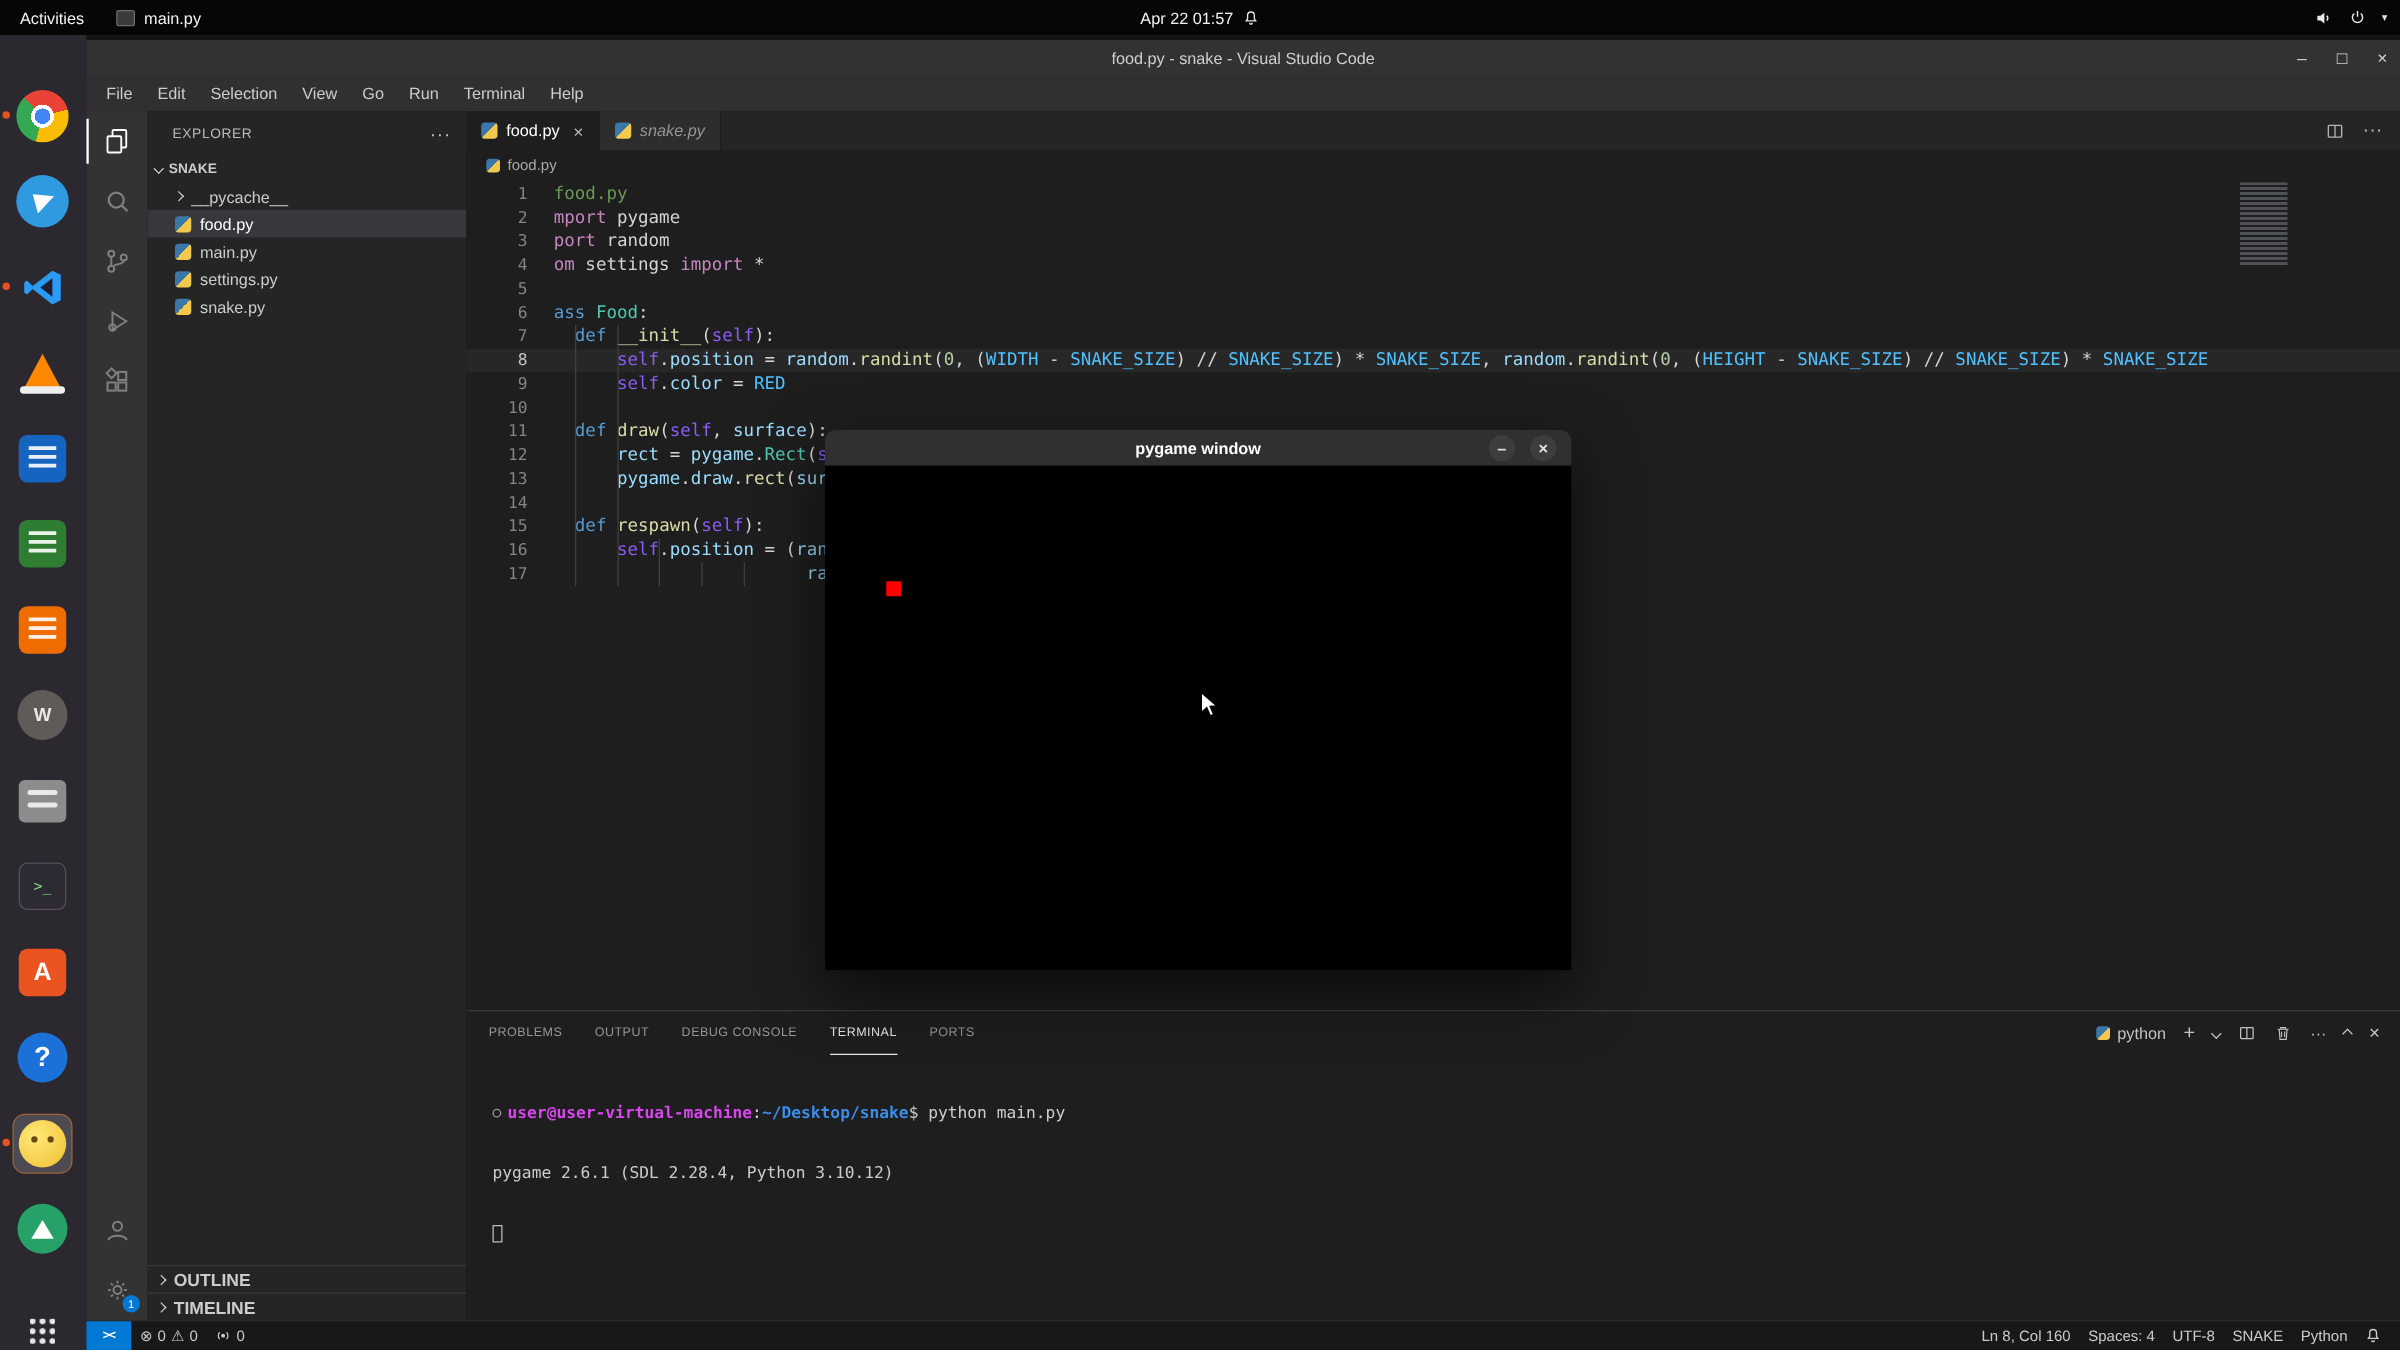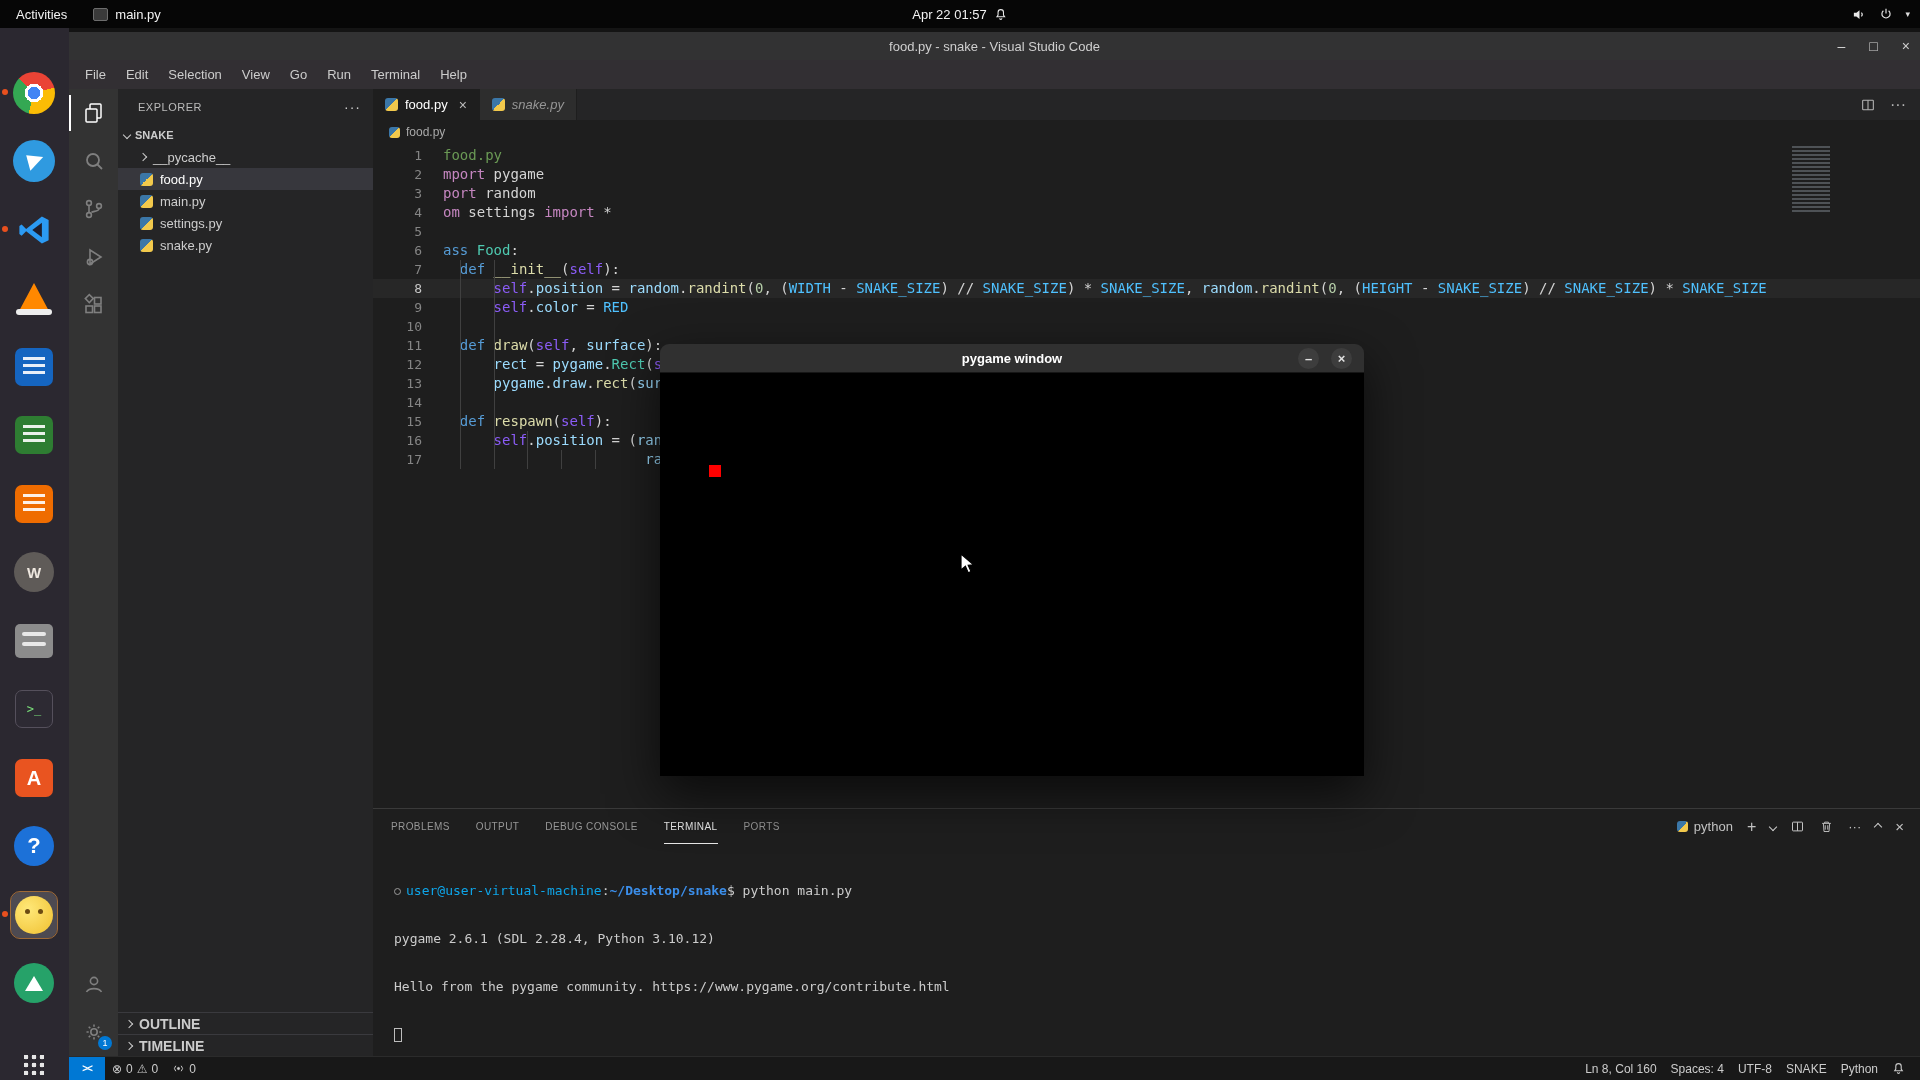--- a/index.html
+++ b/index.html
@@ -85,41 +85,41 @@
   .code-line .ln{width:49px;text-align:right;color:#858585;font-size:13px;flex:0 0 auto}
   .code-line .ct{padding-left:21px}
   .code-line.cur{background:rgba(255,255,255,.045)}
   .code-line.cur .ln{color:#c6c6c6}
   .guide{position:absolute;width:1px;background:#404040}
   #minimap{position:absolute;right:90px;top:2px;width:38px;height:66px;background:repeating-linear-gradient(to bottom,rgba(150,160,170,.5) 0 2px,transparent 2px 4px);opacity:.8}
 
   .tok-p{color:#d4d4d4}.tok-com{color:#6a9955}.tok-kw{color:#569cd6}.tok-kw2{color:#c586c0}
   .tok-cls{color:#4ec9b0}.tok-fn{color:#dcdcaa}.tok-slf{color:#8b5cf6}.tok-var{color:#9cdcfe}
   .tok-const{color:#4fc1ff}.tok-num{color:#b5cea8}
-  .tok-tg{color:#0ea5e9;font-weight:normal}.tok-tb{color:#3b8eea;font-weight:bold}.tok-tw{color:#cccccc}
+  .tok-tg{color:#d946ef;font-weight:bold}.tok-tb{color:#3b8eea;font-weight:bold}.tok-tw{color:#cccccc}
 
   
   #panel{position:absolute;left:304px;top:776px;width:1547px;height:248px;background:#1e1e1e;border-top:1px solid #3a3a3a}
   #panel-tabs{position:absolute;left:0;top:0;height:35px;display:flex;align-items:center;gap:26px;padding-left:18px;font-size:10px;letter-spacing:.4px;color:#969696}
   #panel-tabs .ptab{height:35px;display:flex;align-items:center}
   #panel-tabs .ptab.active{color:#e7e7e7;border-bottom:1px solid #e7e7e7}
   #panel-actions{position:absolute;right:16px;top:0;height:35px;display:flex;align-items:center;gap:14px;color:#c2c2c2;font-size:13px}
   .pchip{display:flex;align-items:center;gap:6px}
   #term{position:absolute;left:21px;top:42px;font-family:"DejaVu Sans Mono",monospace;font-size:13px;line-height:16px;white-space:pre}
   .cmd-dot{display:inline-block;width:7px;height:7px;border:1px solid #9a9a9a;border-radius:50%;margin-right:5px}
   #term-cursor{display:inline-block;width:8px;height:14px;border:1px solid #bdbdbd;margin-top:1px}
 
   
   #statusbar{position:absolute;left:0;top:1024px;width:100%;height:24px;background:#181818;border-top:1px solid #2b2b2b;display:flex;align-items:center;font-size:12px;color:#cccccc}
   #remote{width:36px;height:100%;background:#0078d4;color:#fff;display:flex;align-items:center;justify-content:center;font-size:10px;font-weight:bold;letter-spacing:-1px}
   .st-item{display:flex;align-items:center;gap:4px;padding:0 7px;height:100%}
   #status-right{margin-left:auto;display:flex;align-items:center;padding-right:8px}
 
   
-  #pygame{position:absolute;left:660px;top:344px;width:704px;height:432px;z-index:40;border-radius:9px 9px 2px 2px;box-shadow:0 18px 50px rgba(0,0,0,.65)}
+  #pygame{position:absolute;left:660px;top:344px;width:597px;height:432px;z-index:40;border-radius:9px 9px 2px 2px;box-shadow:0 18px 50px rgba(0,0,0,.65)}
   #pg-title{position:relative;height:29px;background:#303030;border-bottom:1px solid #161616;border-radius:9px 9px 0 0;display:flex;align-items:center;justify-content:center;color:#ffffff;font-size:13px;font-weight:bold}
   .pg-btn{position:absolute;top:4px;width:21px;height:21px;border-radius:50%;background:#3d3d3d;color:#e0e0e0;display:flex;align-items:center;justify-content:center;font-size:13px;line-height:1}
   #pg-min{right:45px}
   #pg-close{right:12px}
   #pg-canvas{position:relative;height:403px;background:#000000}
   #pg-food{position:absolute;left:49px;top:92px;width:12px;height:12px}
 
   #mouse-cursor{position:absolute;left:960px;top:553px;z-index:100}
 </style>
 </head>
@@ -392,21 +392,20 @@
       <svg width="15" height="15" viewBox="0 0 24 24" fill="none" stroke="currentColor" stroke-width="1.5">
           <path d="M5 7h14M9 7V5h6v2M7 7l1 13h8l1-13M10 10v7M14 10v7"></path>
         </svg>
       <span>···</span>
       <span class="chev up"></span>
       <span style="font-size:15px">×</span>
     </div>
     <div id="term">
       <div><span class="cmd-dot"></span><span><span class="tok-tg">user@user-virtual-machine</span><span class="tok-tw">:</span><span class="tok-tb">~/Desktop/snake</span><span class="tok-tw">$ python main.py</span></span></div>
       <div><span class="tok-tw">pygame 2.6.1 (SDL 2.28.4, Python 3.10.12)</span></div>
-      <div><span class="tok-tw">Hello from the pygame community. https://www.pygame.org/contribute.html</span></div>
       <div><span id="term-cursor"></span></div>
     </div>
   </div>
 
   <div id="statusbar">
     <div id="remote">&gt;&lt;</div>
     <div class="st-item">
       <span>⊗</span>
         <span>0</span>
       <span>⚠</span>

